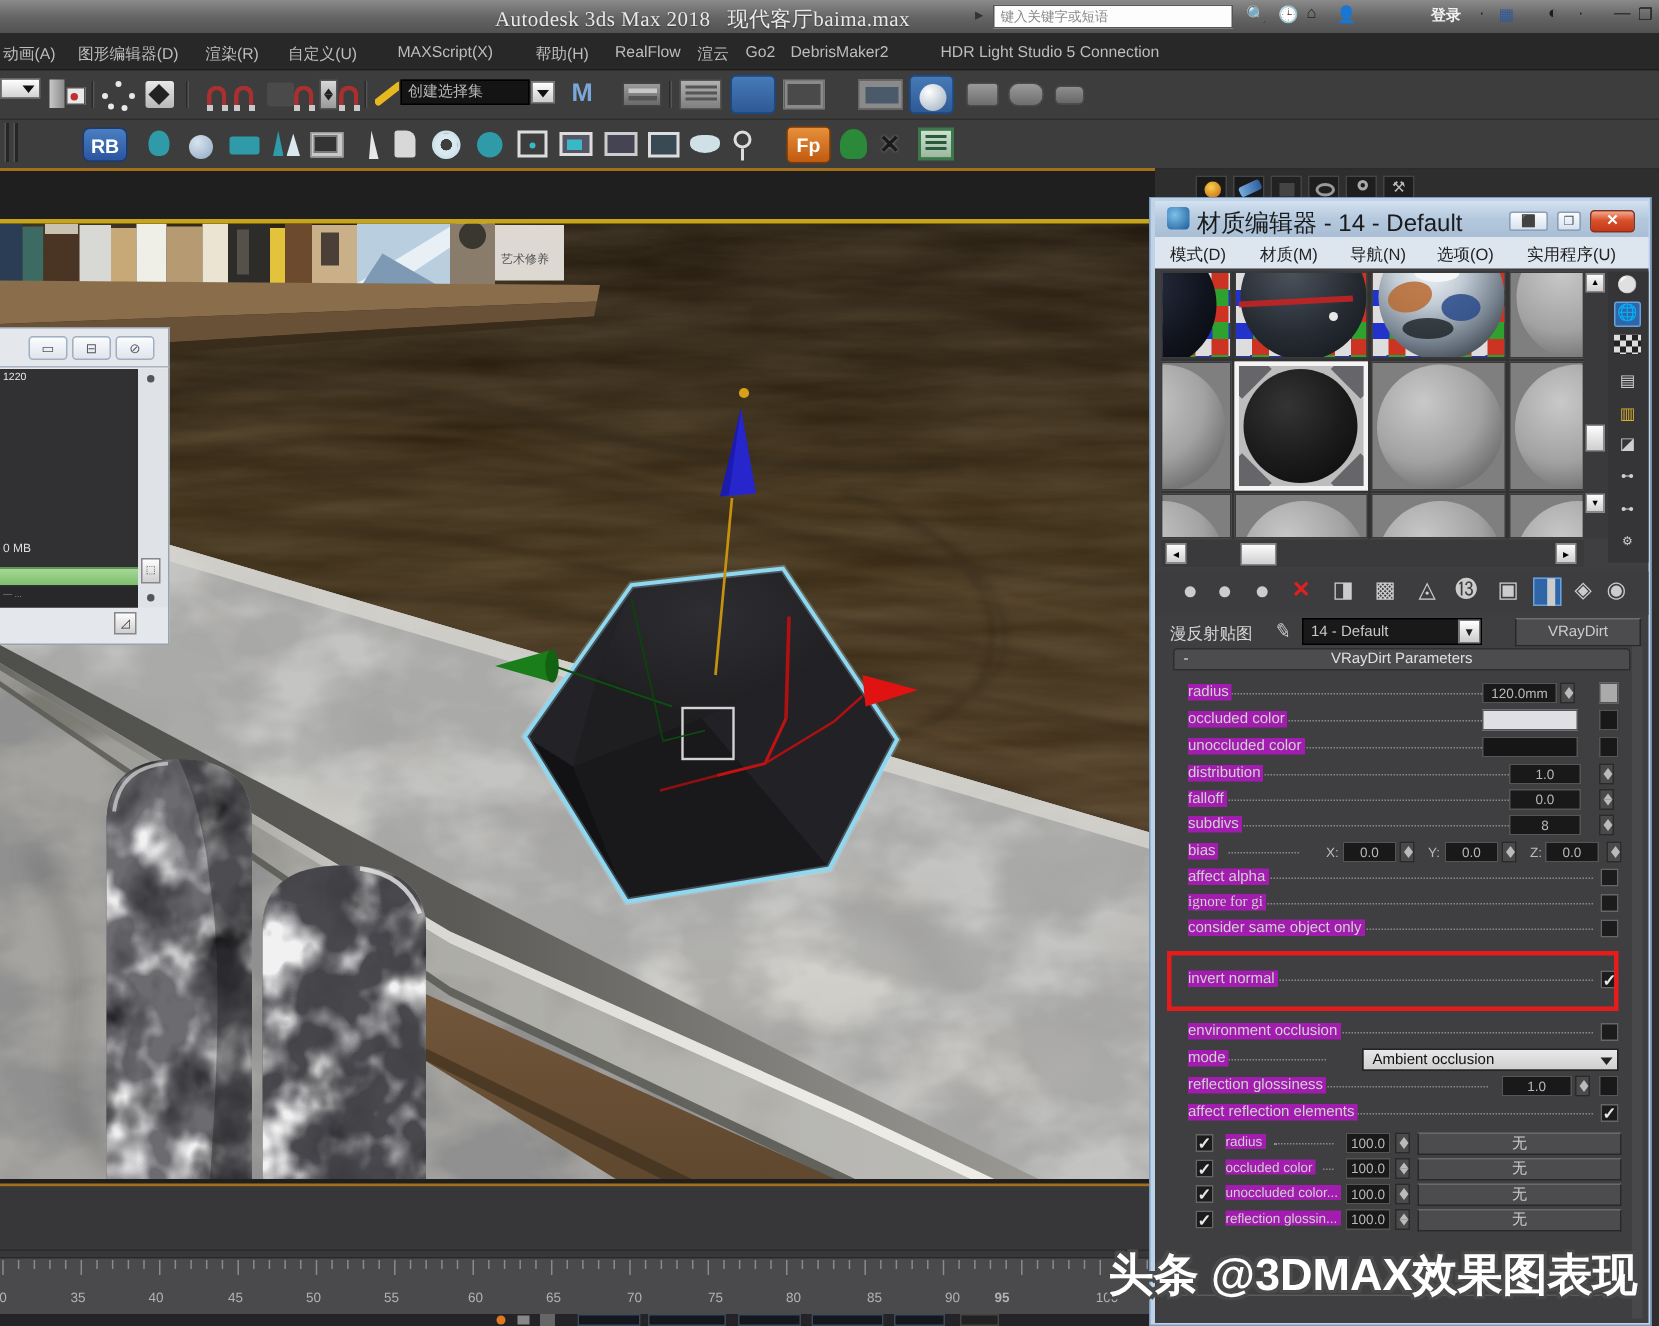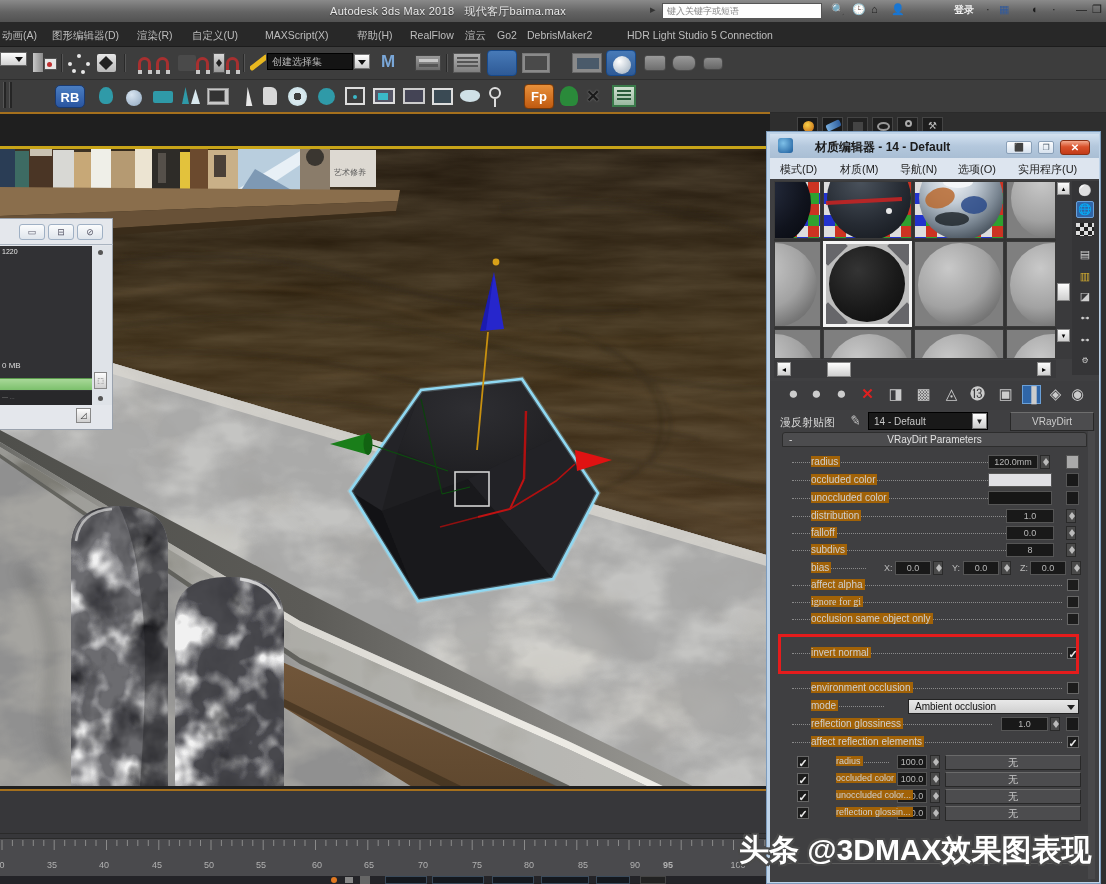--- a/index.html
+++ b/index.html
@@ -1,20 +1,20 @@
 <!DOCTYPE html>
 <html><head><meta charset="utf-8">
 <style>
 *{margin:0;padding:0;box-sizing:border-box;}
 html,body{width:1106px;height:884px;overflow:hidden;background:#2b2b2b;font-family:"Liberation Sans",sans-serif;}
 #stage{position:absolute;left:0;top:0;width:1106px;height:884px;overflow:hidden;}
 .abs{position:absolute;}
 
 #titlebar{left:0;top:0;width:1106px;height:22px;background:linear-gradient(#8a8a8a,#636363 55%,#525252);}
-#titlebar .ttext{position:absolute;left:330px;top:4px;font-size:11px;color:#e9e9e9;letter-spacing:.3px;text-shadow:0 1px 1px #333;}
+#titlebar .ttext{position:absolute;left:330px;top:4px;font-size:14px;color:#e9e9e9;letter-spacing:.3px;text-shadow:0 1px 1px #333;font-family:Liberation Serif, serif;}
 #searchbox{position:absolute;left:662px;top:3px;width:160px;height:16px;background:#fdfdfd;border:1px solid #555;font-size:9px;color:#888;padding:2px 4px;}
 .tbicon{position:absolute;top:3px;font-size:11px;color:#1c1c1c;}
 #menubar{left:0;top:22px;width:1106px;height:25px;background:#282828;border-bottom:1px solid #1c1c1c;}
 .mitem{position:absolute;top:7px;font-size:10.5px;color:#bdbdbd;white-space:nowrap;}
 #toolbar1{left:0;top:47px;width:1106px;height:33px;background:#3d3d3d;border-bottom:1px solid #2e2e2e;}
 #toolbar2{left:0;top:80px;width:1106px;height:32px;background:#3d3d3d;}
 .sep1{position:absolute;top:7px;width:2px;height:18px;background:#2a2a2a;border-right:1px solid #555;}
 .mag{width:13px;height:13px;border:3.5px solid #a83030;border-bottom:none;border-radius:8px 8px 0 0;}
 .mag:after{content:"";position:absolute;left:-3.5px;top:10px;width:4px;height:4px;background:#c8c8c8;}
 .mag:before{content:"";position:absolute;right:-3.5px;top:10px;width:4px;height:4px;background:#c8c8c8;}
@@ -53,21 +53,21 @@
 .meric{position:absolute;left:4px;width:18px;height:15px;color:#cfcfcf;font-size:11px;text-align:center;line-height:15px;}
 
 #meTools{position:absolute;left:0px;top:202px;width:329px;height:29px;background:#3d3d3f;}
 .meti{position:absolute;top:4px;width:19px;height:19px;color:#cccccc;font-size:15px;text-align:center;line-height:18px;}
 
 #meName{position:absolute;left:0;top:232px;width:329px;height:25px;}
 
 #mePar{position:absolute;left:4px;top:252px;width:321px;height:451px;background:#3f3f41;}
 #meRoll{position:absolute;left:8px;top:1px;width:305px;height:15px;background:#4c4c4e;border:1px solid #2d2d2d;border-radius:3px 3px 0 0;color:#e0e0e0;font-size:10px;text-align:center;line-height:14px;}
 .prow{position:absolute;left:10px;width:300px;height:15px;}
-.plabel{position:absolute;left:8px;top:1px;font-size:10px;color:#cfcfcf;white-space:nowrap;background:#a16207;padding-right:2px;z-index:2;margin-left:19px;}
+.plabel{position:absolute;left:8px;top:1px;font-size:10px;color:#cfcfcf;white-space:nowrap;background:#a21caf;padding-right:2px;z-index:2;}
 .pdots{position:absolute;left:8px;right:30px;top:7px;border-bottom:1px dotted #8a8a8a;}
 .pfield{position:absolute;top:0;height:14px;background:#191919;border:1px solid #555;color:#b8b8b8;font-size:9px;text-align:center;line-height:12px;}
 .pspin{position:absolute;top:0;width:10px;height:14px;background:#4a4a4a;border:1px solid #2a2a2a;}
 .pspin:before{content:"";position:absolute;left:2px;top:2px;border:3px solid transparent;border-bottom:4px solid #bbb;border-top:none;}
 .pspin:after{content:"";position:absolute;left:2px;bottom:2px;border:3px solid transparent;border-top:4px solid #bbb;border-bottom:none;}
 .pcheck{position:absolute;top:1px;width:12px;height:12px;background:#1c1c1c;border:1px solid #666;color:#e8e8e8;font-size:11px;line-height:12px;text-align:center;font-weight:bold;}
 .nbtn{position:absolute;top:0;height:15px;background:#4c4c4e;border:1px solid #282828;border-top-color:#6a6a6a;color:#cccccc;font-size:10px;text-align:center;line-height:14px;}
 
 #wmark{left:739px;top:830px;width:370px;font-size:30px;letter-spacing:0px;font-weight:bold;color:#fff;white-space:nowrap;z-index:60;
 text-shadow:-2px -2px 0 #4a4a4a,2px -2px 0 #4a4a4a,-2px 2px 0 #4a4a4a,2px 2px 0 #4a4a4a,0 2px 0 #4a4a4a,0 -2px 0 #4a4a4a,2px 0 0 #4a4a4a,-2px 0 0 #4a4a4a;}
@@ -467,21 +467,21 @@
  <div class="abs" style="left:92px;top:27px;width:20px;height:159px;background:#dfe3e8;">
   <span style="position:absolute;left:6px;top:4px;width:5px;height:5px;background:#555;border-radius:50%;"></span>
   <span style="position:absolute;left:2px;top:126px;width:13px;height:17px;background:linear-gradient(#fdfdfd,#cfcfcf);border:1px solid #888;font-size:7px;color:#333;text-align:center;line-height:15px;">⬚</span>
   <span style="position:absolute;left:6px;top:150px;width:5px;height:5px;background:#555;border-radius:50%;"></span>
  </div>
  <span class="abs" style="left:76px;top:189px;width:15px;height:15px;background:linear-gradient(#fdfdfd,#cfcfcf);border:1px solid #888;font-size:8px;color:#333;text-align:center;line-height:14px;">◿</span>
 </div>
 <div id="me" class="abs">
  <div id="meTitle" class="abs">
   <span style="position:absolute;left:8px;top:4px;width:15px;height:15px;background:radial-gradient(circle at 35% 35%,#7ec0e8,#1a5a9a);border-radius:3px;"></span>
-  <span style="position:absolute;left:45px;top:5px;font-size:12px;color:#1a1a1a;font-weight:bold;">材质编辑器 - 14 - Default</span>
+  <span style="position:absolute;left:28px;top:5px;font-size:16px;color:#1a1a1a;">材质编辑器 - 14 - Default</span>
   <span style="position:absolute;left:236px;top:7px;width:26px;height:13px;background:linear-gradient(#fbfcfe,#d7e2ee);border:1px solid #8aa0b8;border-radius:2px;font-size:8px;color:#456;text-align:center;line-height:11px;">⬛</span>
   <span style="position:absolute;left:268px;top:7px;width:16px;height:13px;background:linear-gradient(#fbfcfe,#d7e2ee);border:1px solid #8aa0b8;border-radius:2px;font-size:8px;color:#456;text-align:center;line-height:12px;">❐</span>
   <span style="position:absolute;left:290px;top:6px;width:30px;height:15px;background:linear-gradient(#f2a98e,#d9512b 45%,#c23a18);border:1px solid #8a3014;border-radius:3px;font-size:10px;color:#fff;text-align:center;line-height:14px;font-weight:bold;">✕</span>
  </div>
  <div id="meMenu" class="abs">
   <span class="memi" style="left:10px;">模式(D)</span>
   <span class="memi" style="left:70px;">材质(M)</span>
   <span class="memi" style="left:130px;">导航(N)</span>
   <span class="memi" style="left:188px;">选项(O)</span>
   <span class="memi" style="left:248px;">实用程序(U)</span>
@@ -638,21 +638,21 @@
             <span class="plabel">affect alpha</span>
             <div class="pdots" style="right:22px;"></div>
             <span class="pcheck" style="left:283px;"></span>
           </div>
    <div class="prow" style="top:164px;font-family:Liberation Serif, serif;">
             <span class="plabel">ignore for gi</span>
             <div class="pdots" style="right:22px;"></div>
             <span class="pcheck" style="left:283px;"></span>
           </div>
    <div class="prow" style="top:181px;">
-            <span class="plabel">occlusion same object only</span>
+            <span class="plabel">consider same object only</span>
             <div class="pdots" style="right:22px;"></div>
             <span class="pcheck" style="left:283px;"></span>
           </div>
    <div class="abs" style="left:4px;top:203px;width:301px;height:40px;border:3px solid #e51c1c;z-index:5;"></div>
    <div class="prow" style="top:215px;">
             <span class="plabel">invert normal</span>
             <div class="pdots" style="right:22px;"></div>
             <span class="pcheck" style="left:283px;">✓</span>
           </div>
    <div class="prow" style="top:250px;">

